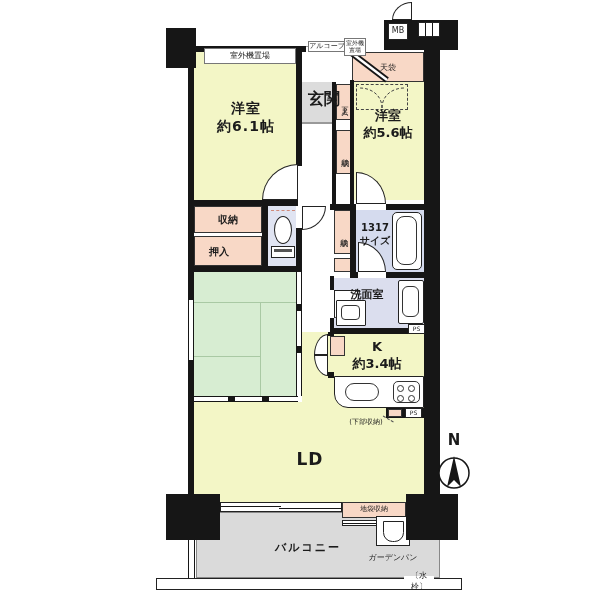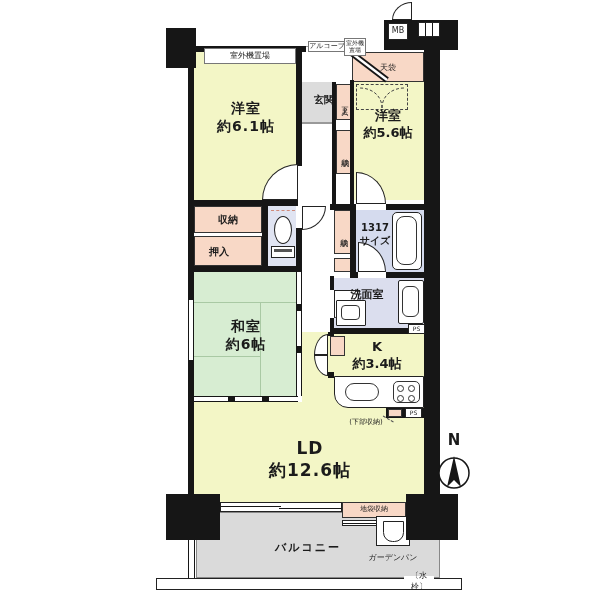--- a/index.html
+++ b/index.html
@@ -198,40 +198,35 @@
   </div>
 
   <div class="a lbl room z5" style="left:200px;top:96px;width:92px;height:42px;flex-direction:column;">
     <span>洋室</span>
     <span>約6.1帖</span>
   </div>
   <div class="a lbl z5" style="left:352px;top:104px;width:72px;height:42px;flex-direction:column;font-size:13px;font-weight:600;">
     <span>洋室</span>
     <span>約5.6帖</span>
   </div>
-  <div class="a lbl room z5" style="left:200px;top:314px;width:92px;height:42px;flex-direction:column;">
-    <span>和室</span>
-    <span>約6帖</span>
-  </div>
   <div class="a lbl big z5" style="left:230px;top:436px;width:160px;height:46px;flex-direction:column;">
     <span>LD</span>
-    <span>約12.6帖</span>
   </div>
   <div class="a lbl z5" style="left:336px;top:338px;width:82px;height:36px;flex-direction:column;font-size:13px;font-weight:600;">
     <span>K</span>
     <span>約3.4帖</span>
   </div>
   <div class="a lbl z5" style="left:356px;top:220px;width:38px;height:28px;flex-direction:column;font-size:10px;font-weight:600;">
     <span>1317</span>
     <span>サイズ</span>
   </div>
   <div class="a lbl mid z5" style="left:336px;top:288px;width:62px;height:14px;">
       <span>洗面室</span>
     </div>
-  <div class="a lbl z5" style="left:302px;top:92px;width:44px;height:14px;font-size:10px;font-weight:600;">
+  <div class="a lbl z5" style="left:302px;top:92px;width:44px;height:14px;font-size:16px;font-weight:600;">
       <span>玄関</span>
     </div>
   <div class="a lbl mid z5" style="left:248px;top:540px;width:120px;height:16px;letter-spacing:2px;">
       <span>バルコニー</span>
     </div>
 
   <div class="a lbl z5" style="left:194px;top:208px;width:68px;height:22px;font-size:10px;font-weight:600;">
       <span>収納</span>
     </div>
   <div class="a lbl z5" style="left:194px;top:240px;width:50px;height:22px;font-size:10px;font-weight:600;">

